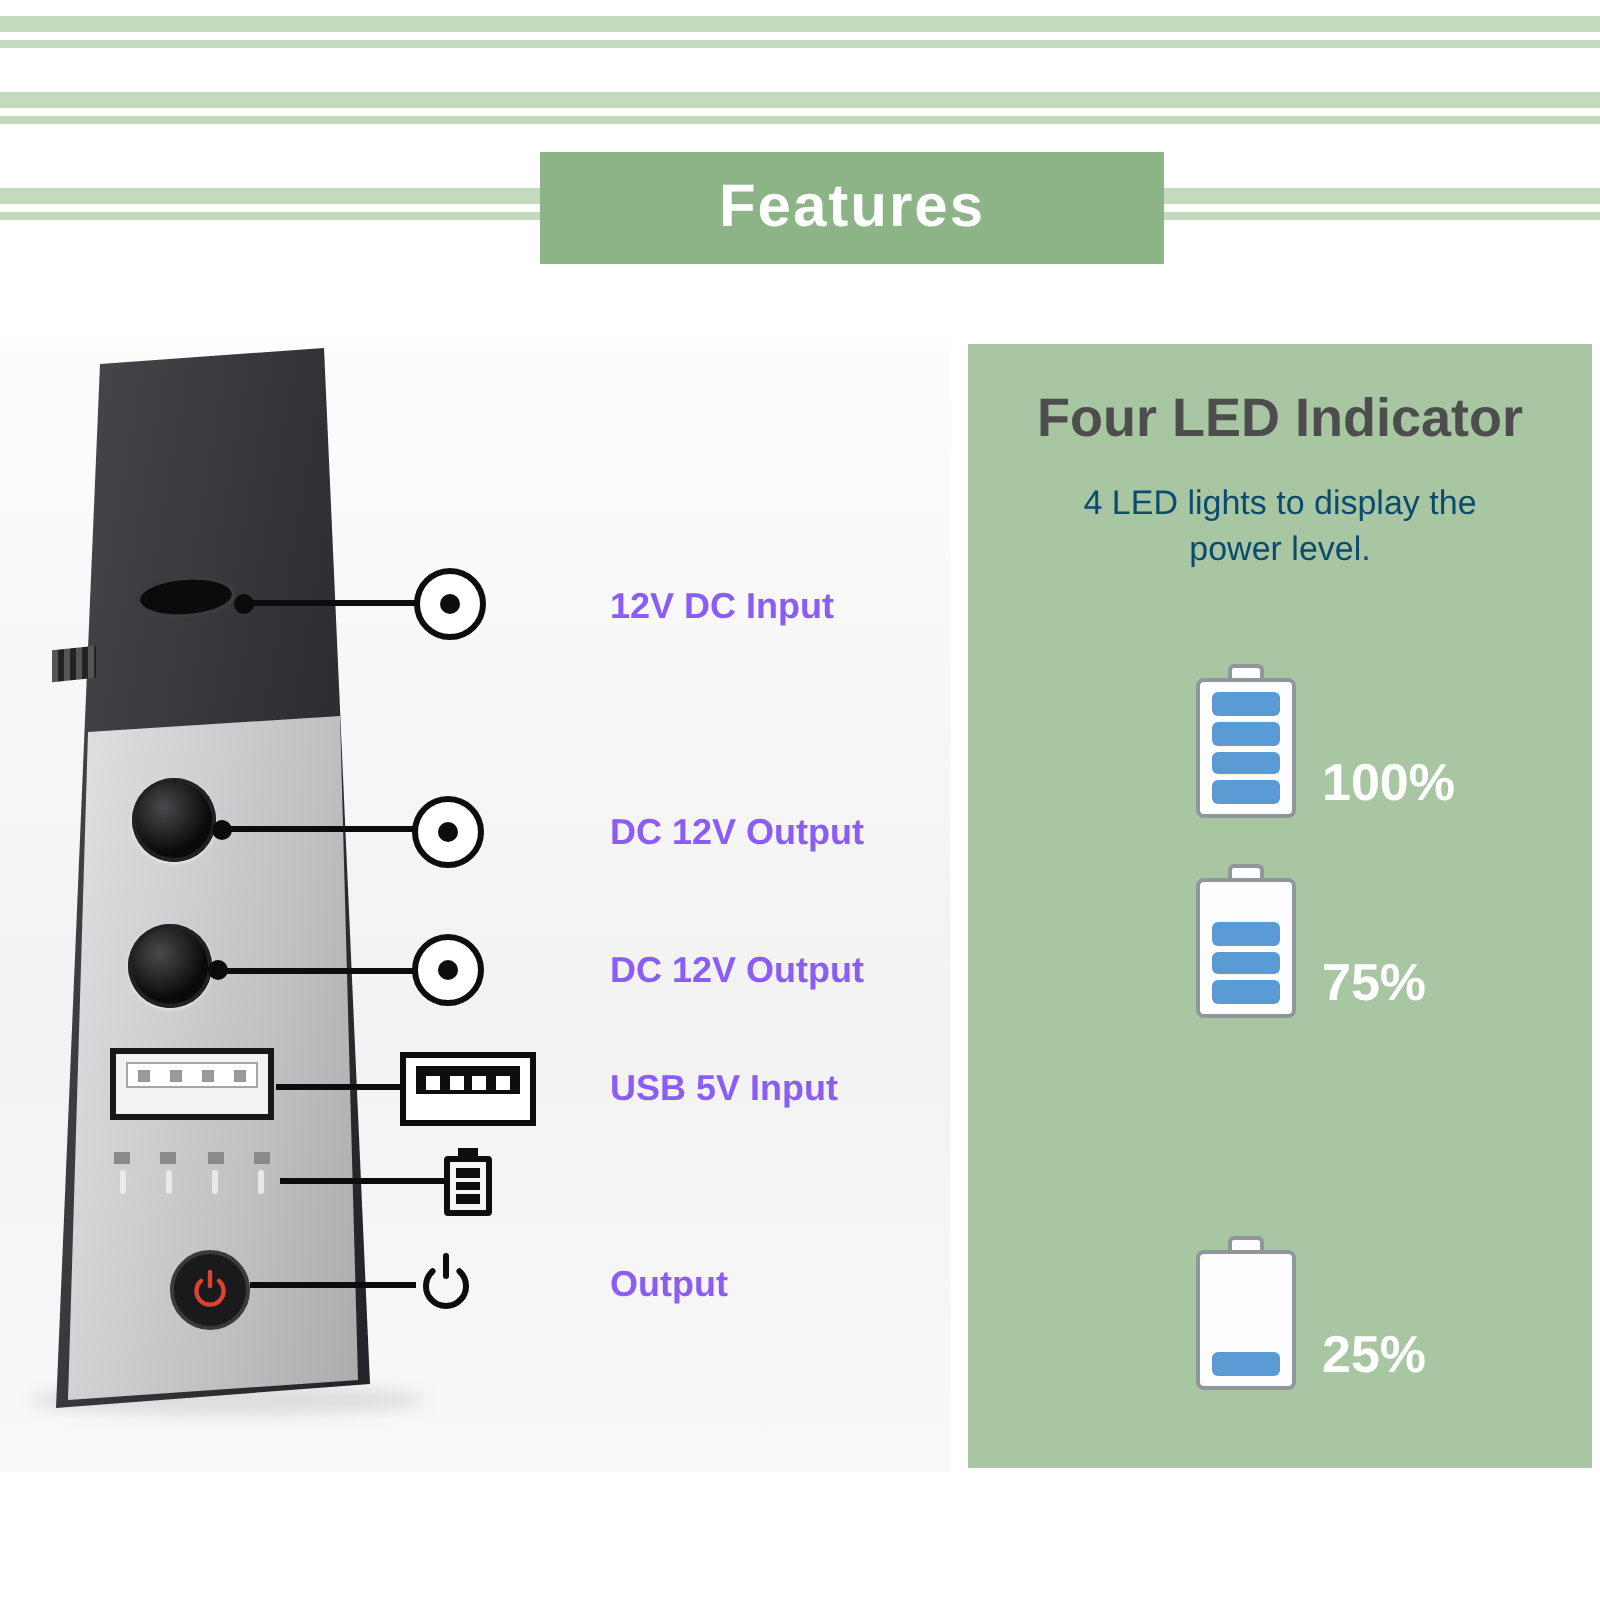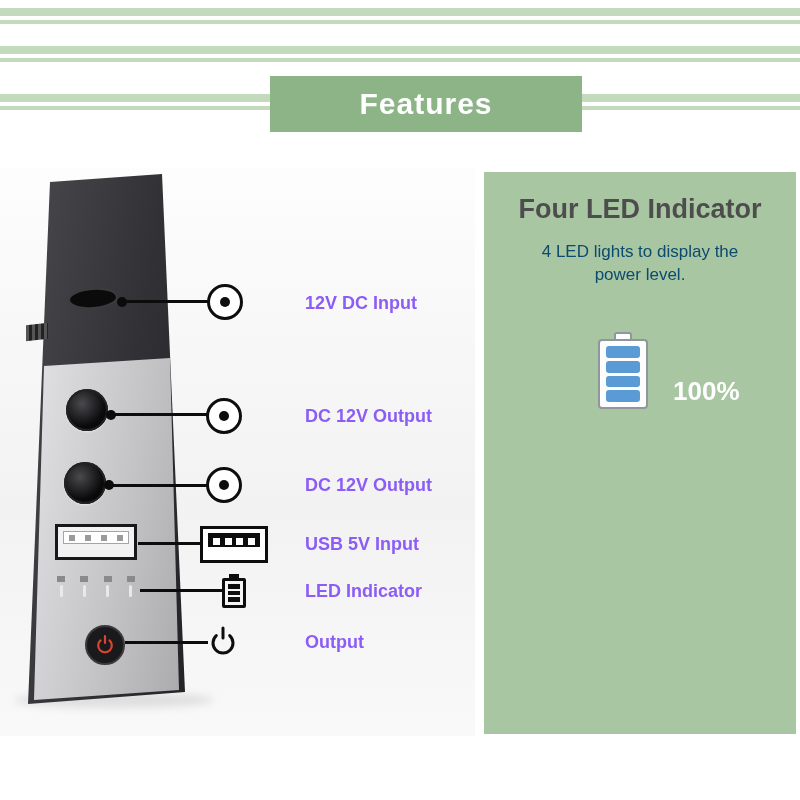--- a/index.html
+++ b/index.html
@@ -15,21 +15,21 @@
   .features-title{color:#ffffff;font-size:30px;font-weight:bold;letter-spacing:1px;}
 
   
   .photo-bg{position:absolute;left:0;top:168px;width:475px;height:568px;
     background:linear-gradient(180deg,#fdfdfd 0%,#f2f2f2 60%,#f9f9f9 100%);}
 
   
   .panel{position:absolute;left:484px;top:172px;width:312px;height:562px;background:var(--panel-green,#a8c6a2);}
   .panel-title{margin-top:22px;text-align:center;font-size:27px;font-weight:bold;color:#4d4d4d;}
   .panel-subtitle{margin:16px auto 16px;width:232px;text-align:center;font-size:17px;font-weight:normal;color:#0c4a6e;line-height:1.35;}
-  .level{position:absolute;left:114px;display:flex;align-items:flex-end;gap:25px;}
+  .level{position:absolute;left:114px;display:flex;align-items:flex-end;gap:13px;}
   .battery{width:50px;}
   .bcap{width:18px;height:7px;margin:0 auto;background:#fdfdfd;border:2px solid #8f969c;border-bottom:none;border-radius:3px 3px 0 0;box-sizing:border-box;}
   .bbody{width:50px;height:70px;background:#fdfdfd;border:2px solid #8f969c;border-radius:4px;padding:5px 6px;display:flex;flex-direction:column;gap:3px;box-sizing:border-box;}
   .bbar{flex:1;border-radius:3px;background:var(--bar-blue,#5b9bd5);}
   .bbar.empty{background:transparent;}
   .pct{font-size:26px;font-weight:bold;color:#ffffff;margin-bottom:2px;}
 
   
   .dev-shadow{position:absolute;left:14px;top:692px;width:200px;height:16px;background:rgba(0,0,0,0.10);border-radius:50%;filter:blur(4px);}
   .dev-body{position:absolute;left:20px;top:174px;width:170px;height:532px;
@@ -108,22 +108,46 @@
         <div class="bbody">
             <div class="bbar"></div>
             <div class="bbar"></div>
             <div class="bbar"></div>
             <div class="bbar"></div>
           </div>
       </div>
       <div class="pct">100%</div>
     </div>
 
-
-
+    <div class="level" style="top:260px;">
+      <div class="battery">
+        <div class="bcap"></div>
+        <div class="bbody">
+            <div class="bbar empty"></div>
+            <div class="bbar"></div>
+            <div class="bbar"></div>
+            <div class="bbar"></div>
+          </div>
+      </div>
+      <div class="pct">75%</div>
+    </div>
+
+
+    <div class="level" style="top:446px;">
+      <div class="battery">
+        <div class="bcap"></div>
+        <div class="bbody">
+            <div class="bbar empty"></div>
+            <div class="bbar empty"></div>
+            <div class="bbar empty"></div>
+            <div class="bbar"></div>
+          </div>
+      </div>
+      <div class="pct">25%</div>
+    </div>
   </div>
 
   <div class="dev-shadow"></div>
   <div class="dev-body"></div>
   <div class="dev-front"></div>
   <div class="dev-oval"></div>
   <div class="dev-vent"></div>
   <div class="dev-port" style="left:66px;top:389px;"></div>
   <div class="dev-port" style="left:64px;top:462px;"></div>
   <div class="dev-usb">
@@ -176,16 +200,15 @@
     </div>
   <svg class="cicon-power" style="left:204px;top:623px;" width="38" height="38" viewBox="0 0 38 38">
     <path d="M12.3 12.6 A10 10 0 1 0 25.7 12.6" fill="none" stroke="#0d0d0d" stroke-width="3" stroke-linecap="round"></path>
     <path d="M19 5 V15" fill="none" stroke="#0d0d0d" stroke-width="3" stroke-linecap="round"></path>
   </svg>
 
   <div class="clabel" style="top:292px;">12V DC Input</div>
   <div class="clabel" style="top:405px;">DC 12V Output</div>
   <div class="clabel" style="top:474px;">DC 12V Output</div>
   <div class="clabel" style="top:533px;">USB 5V Input</div>
-  <div class="clabel" style="top:580px;">LED Indicator</div>
   <div class="clabel" style="top:631px;">Output</div>
 
 </div>
 
 </body></html>

